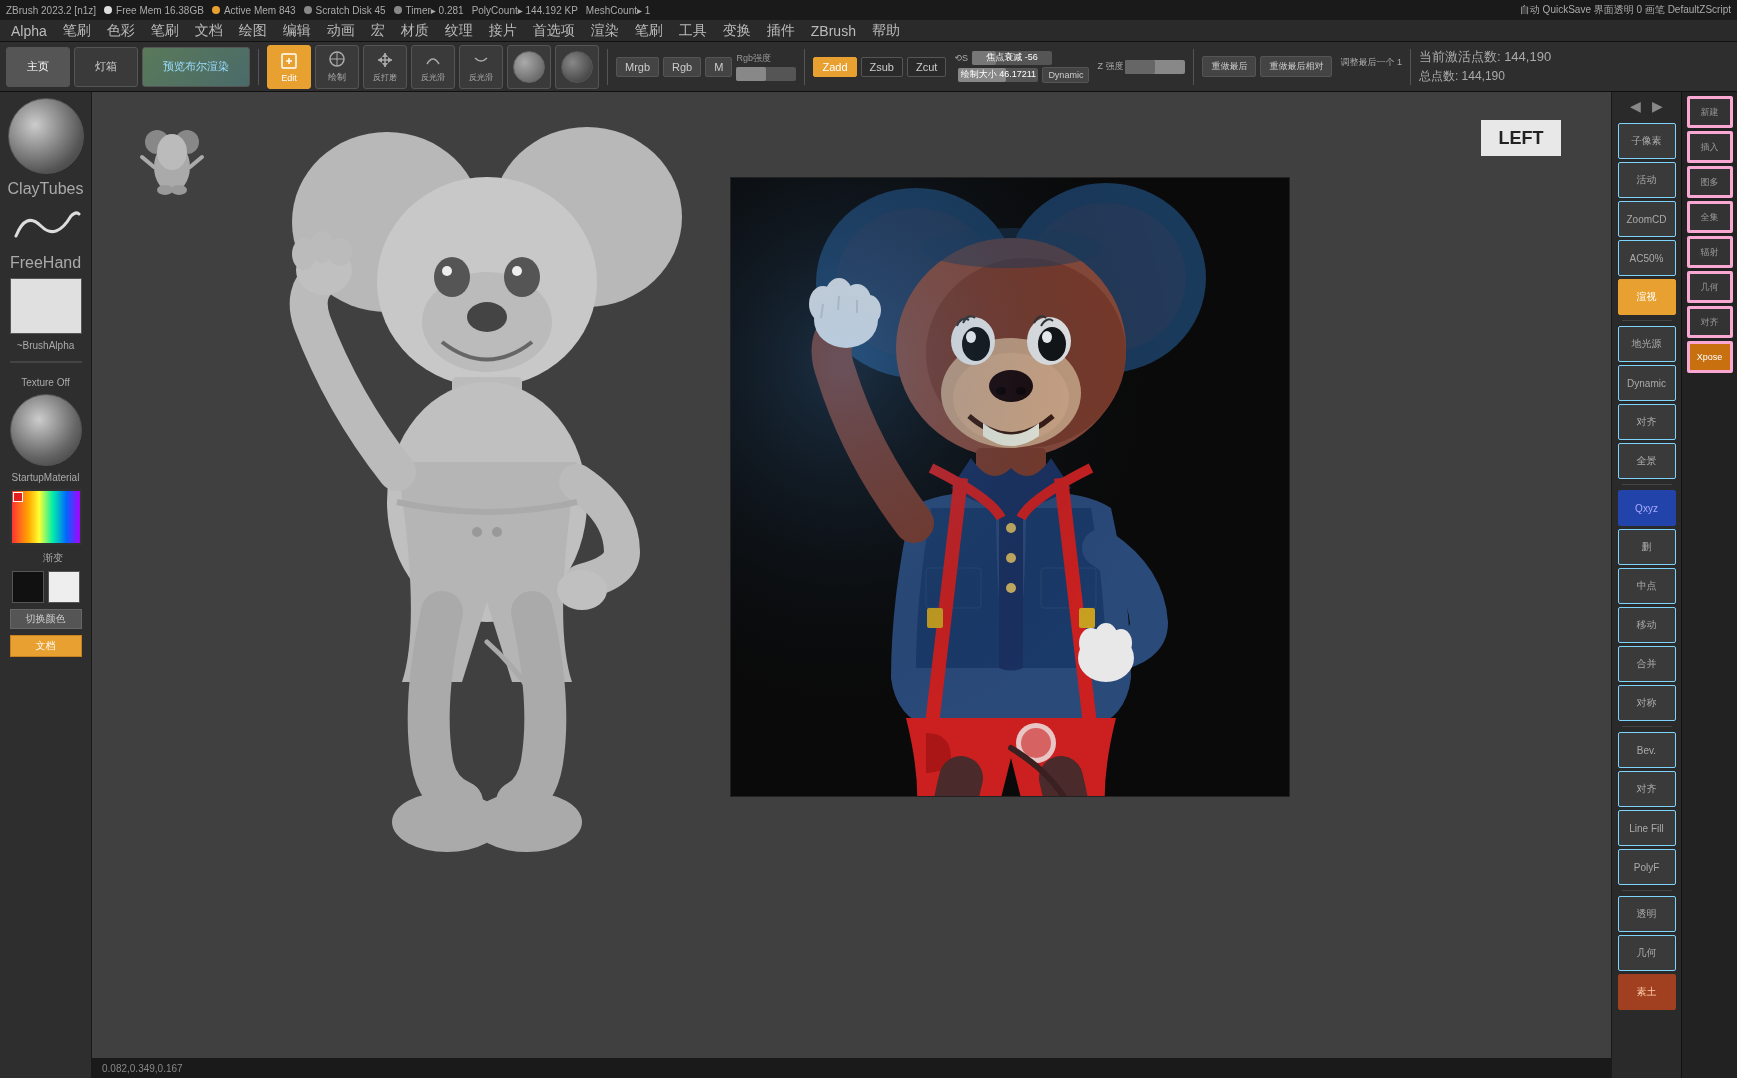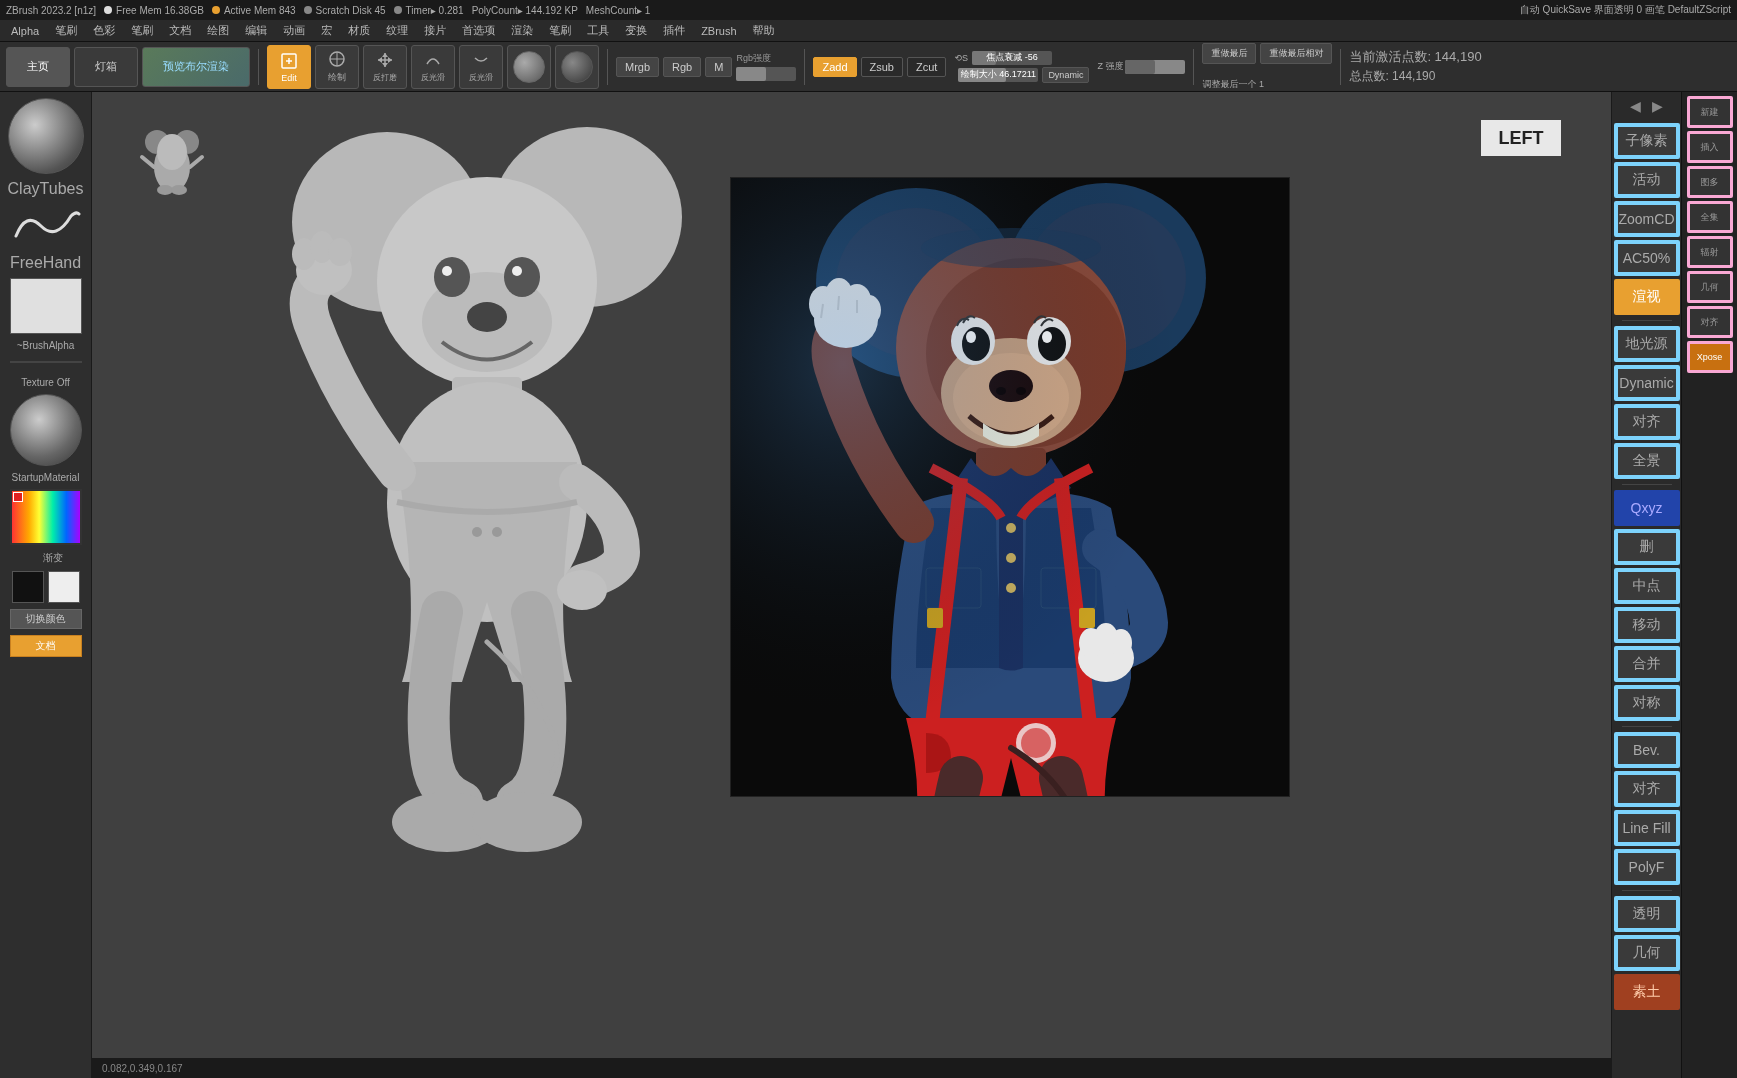--- a/index.html
+++ b/index.html
@@ -37,21 +37,21 @@
       height: 22px;
       background: #2a2a2a;
       display: flex;
       align-items: center;
       padding: 0 4px;
       gap: 2px;
       border-bottom: 1px solid #111;
     }
     .menu-item {
       padding: 2px 7px;
-      font-size: 11px;
+      font-size: 14px;
       color: #bbb;
       cursor: pointer;
       border-radius: 2px;
     }
 
     
     #toolbar {
       height: 50px;
       background: #2e2e2e;
       display: flex;
@@ -269,32 +269,32 @@
       background: #2a2a2a;
       border-left: 1px solid #1a1a1a;
       display: flex;
       flex-direction: column;
       align-items: center;
       padding: 4px 2px;
       gap: 3px;
       overflow: hidden;
     }
     .rp-btn {
-      width: 66px;
+      width: 58px;
       height: 36px;
       background: #3a3a3a;
-      border: 4px solid #7dd3fc;
+      border: 1px solid #7dd3fc;
       border-radius: 2px;
       display: flex;
       flex-direction: column;
       align-items: center;
       justify-content: center;
       cursor: pointer;
       color: #aaa;
-      font-size: 14px;
+      font-size: 10px;
       gap: 1px;
     }
     .rp-btn.active { background: #e8a030; border-color: #e8a030; color: #fff; }
     .rp-btn.blue { background: #2244aa; border-color: #2244aa; color: #aaf; }
     .rp-btn.orange-tint { background: #a04020; border-color: #a04020; color: #fca; }
     .rp-divider {
       width: 50px;
       height: 1px;
       background: #444;
       margin: 2px 0;
@@ -513,21 +513,21 @@
   <div style="display:flex;flex-direction:row;gap:2px;margin-left:4px;">
     <span style="font-size:9px;color:#aaa;text-align:center;">Z 强度</span>
     <div style="width:60px;height:14px;background:#888;border-radius:2px;position:relative;">
       <div style="width:50%;height:100%;background:#666;border-radius:2px;"></div>
       <div style="position:absolute;top:0;left:0;right:0;bottom:0;display:flex;align-items:center;justify-content:center;font-size:9px;color:#fff;margin-top:48px;">49</div>
     </div>
   </div>
 
   <div style="width:1px;height:36px;background:#555;margin:0 4px;"></div>
 
-  <div style="display:flex;flex-direction:column;gap:14px;text-align:right;">
+  <div style="display:flex;flex-direction:row;gap:8px;text-align:right;">
     <div style="display:flex;gap:4px;">
       <span class="tb-btn" style="font-size:9px;">重做最后</span>
       <span class="tb-btn" style="font-size:9px;">重做最后相对</span>
     </div>
     <div style="display:flex;gap:4px;">
       <span style="font-size:9px;color:#aaa;">调整最后一个 1</span>
     </div>
   </div>
 
   <div style="width:1px;height:36px;background:#555;margin:0 4px;"></div>

